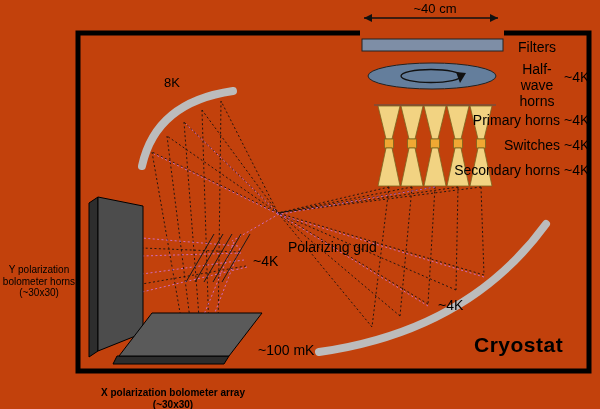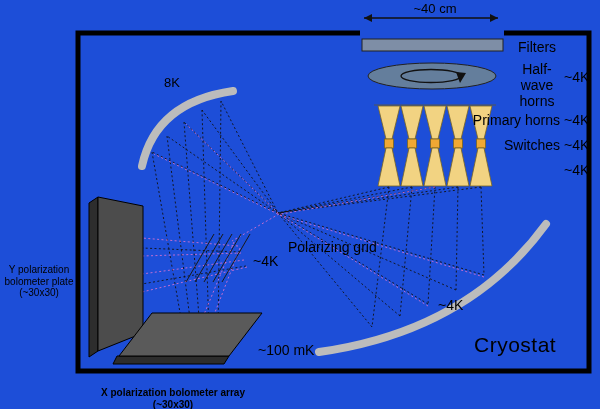--- a/index.html
+++ b/index.html
@@ -1,24 +1,24 @@
 <!DOCTYPE html>
 <html><head>
 <meta charset="utf-8">
 <style>
   html,body{margin:0;padding:0;background:#fff;}
-  .stage{position:relative;width:600px;height:409px;background:#1d4ed8;overflow:hidden;
+  .stage{position:relative;width:600px;height:409px;background:#c2410c;overflow:hidden;
          font-family:"Liberation Sans",sans-serif;color:#000;}
   svg{position:absolute;left:0;top:0;}
   .lbl{position:absolute;font-size:14px;line-height:1.15;white-space:nowrap;}
   .lbl.center{text-align:center;white-space:normal;}
   .lbl.right{text-align:right;}
   .small{font-size:10px;}
   .big{font-size:13px;}
-  .cryo{font-size:21px;font-weight:normal;letter-spacing:.5px;}
+  .cryo{font-size:21px;font-weight:bold;letter-spacing:.5px;}
   
   .border-path{stroke:#000;stroke-width:5;fill:none;}
   .outlined{stroke:#222;stroke-width:1;}
   .mirror{stroke-width:8;fill:none;stroke-linecap:round;}
   .horn{fill:#f2d382;stroke:#7a651f;stroke-width:.8;}
   .switch{fill:#f0a833;stroke:#7a651f;stroke-width:.8;}
   .panel-face{fill:#4c4c4c;stroke:#000;stroke-width:1;}
   .panel-face-x{fill:#5a5a5a;stroke:#000;stroke-width:1;}
   .panel-side{fill:#2d2d2d;stroke:#000;stroke-width:1;}
   .gridline{stroke:#1a1a1a;stroke-width:1;}
@@ -149,30 +149,31 @@
 
   <div class="lbl center" style="left:506px;top:61px;width:62px;">Half-wave horns</div>
   <div class="lbl" style="left:564px;top:69px;">~4K</div>
 
   <div class="lbl right" style="right:40px;top:112px;">Primary horns</div>
   <div class="lbl" style="left:564px;top:112px;">~4K</div>
 
   <div class="lbl right" style="right:40px;top:137px;">Switches</div>
   <div class="lbl" style="left:564px;top:137px;">~4K</div>
 
+  <div class="lbl right" style="right:40px;top:162px;">Secondary horns</div>
   <div class="lbl" style="left:564px;top:162px;">~4K</div>
 
   <div class="lbl big" style="left:164px;top:76px;">8K</div>
 
   <div class="lbl" style="left:246px;top:239px;margin-left:42px;">Polarizing grid</div>
   <div class="lbl" style="left:253px;top:253px;">~4K</div>
 
   <div class="lbl" style="left:438px;top:297px;">~4K</div>
 
   <div class="lbl" style="left:258px;top:342px;">~100 mK</div>
 
   <div class="lbl cryo" style="left:474px;top:333px;">Cryostat</div>
 
-  <div class="lbl center small" style="left:1px;top:264px;width:76px;">Y polarization bolometer plate (~30x30)</div>
+  <div class="lbl center small" style="left:1px;top:264px;width:76px;">Y polarization bolometer horns (~30x30)</div>
 
   <div class="lbl center small" style="left:88px;top:387px;width:170px;font-weight:bold;">X polarization bolometer array (~30x30)</div>
 
 </div>
 
 </body></html>

